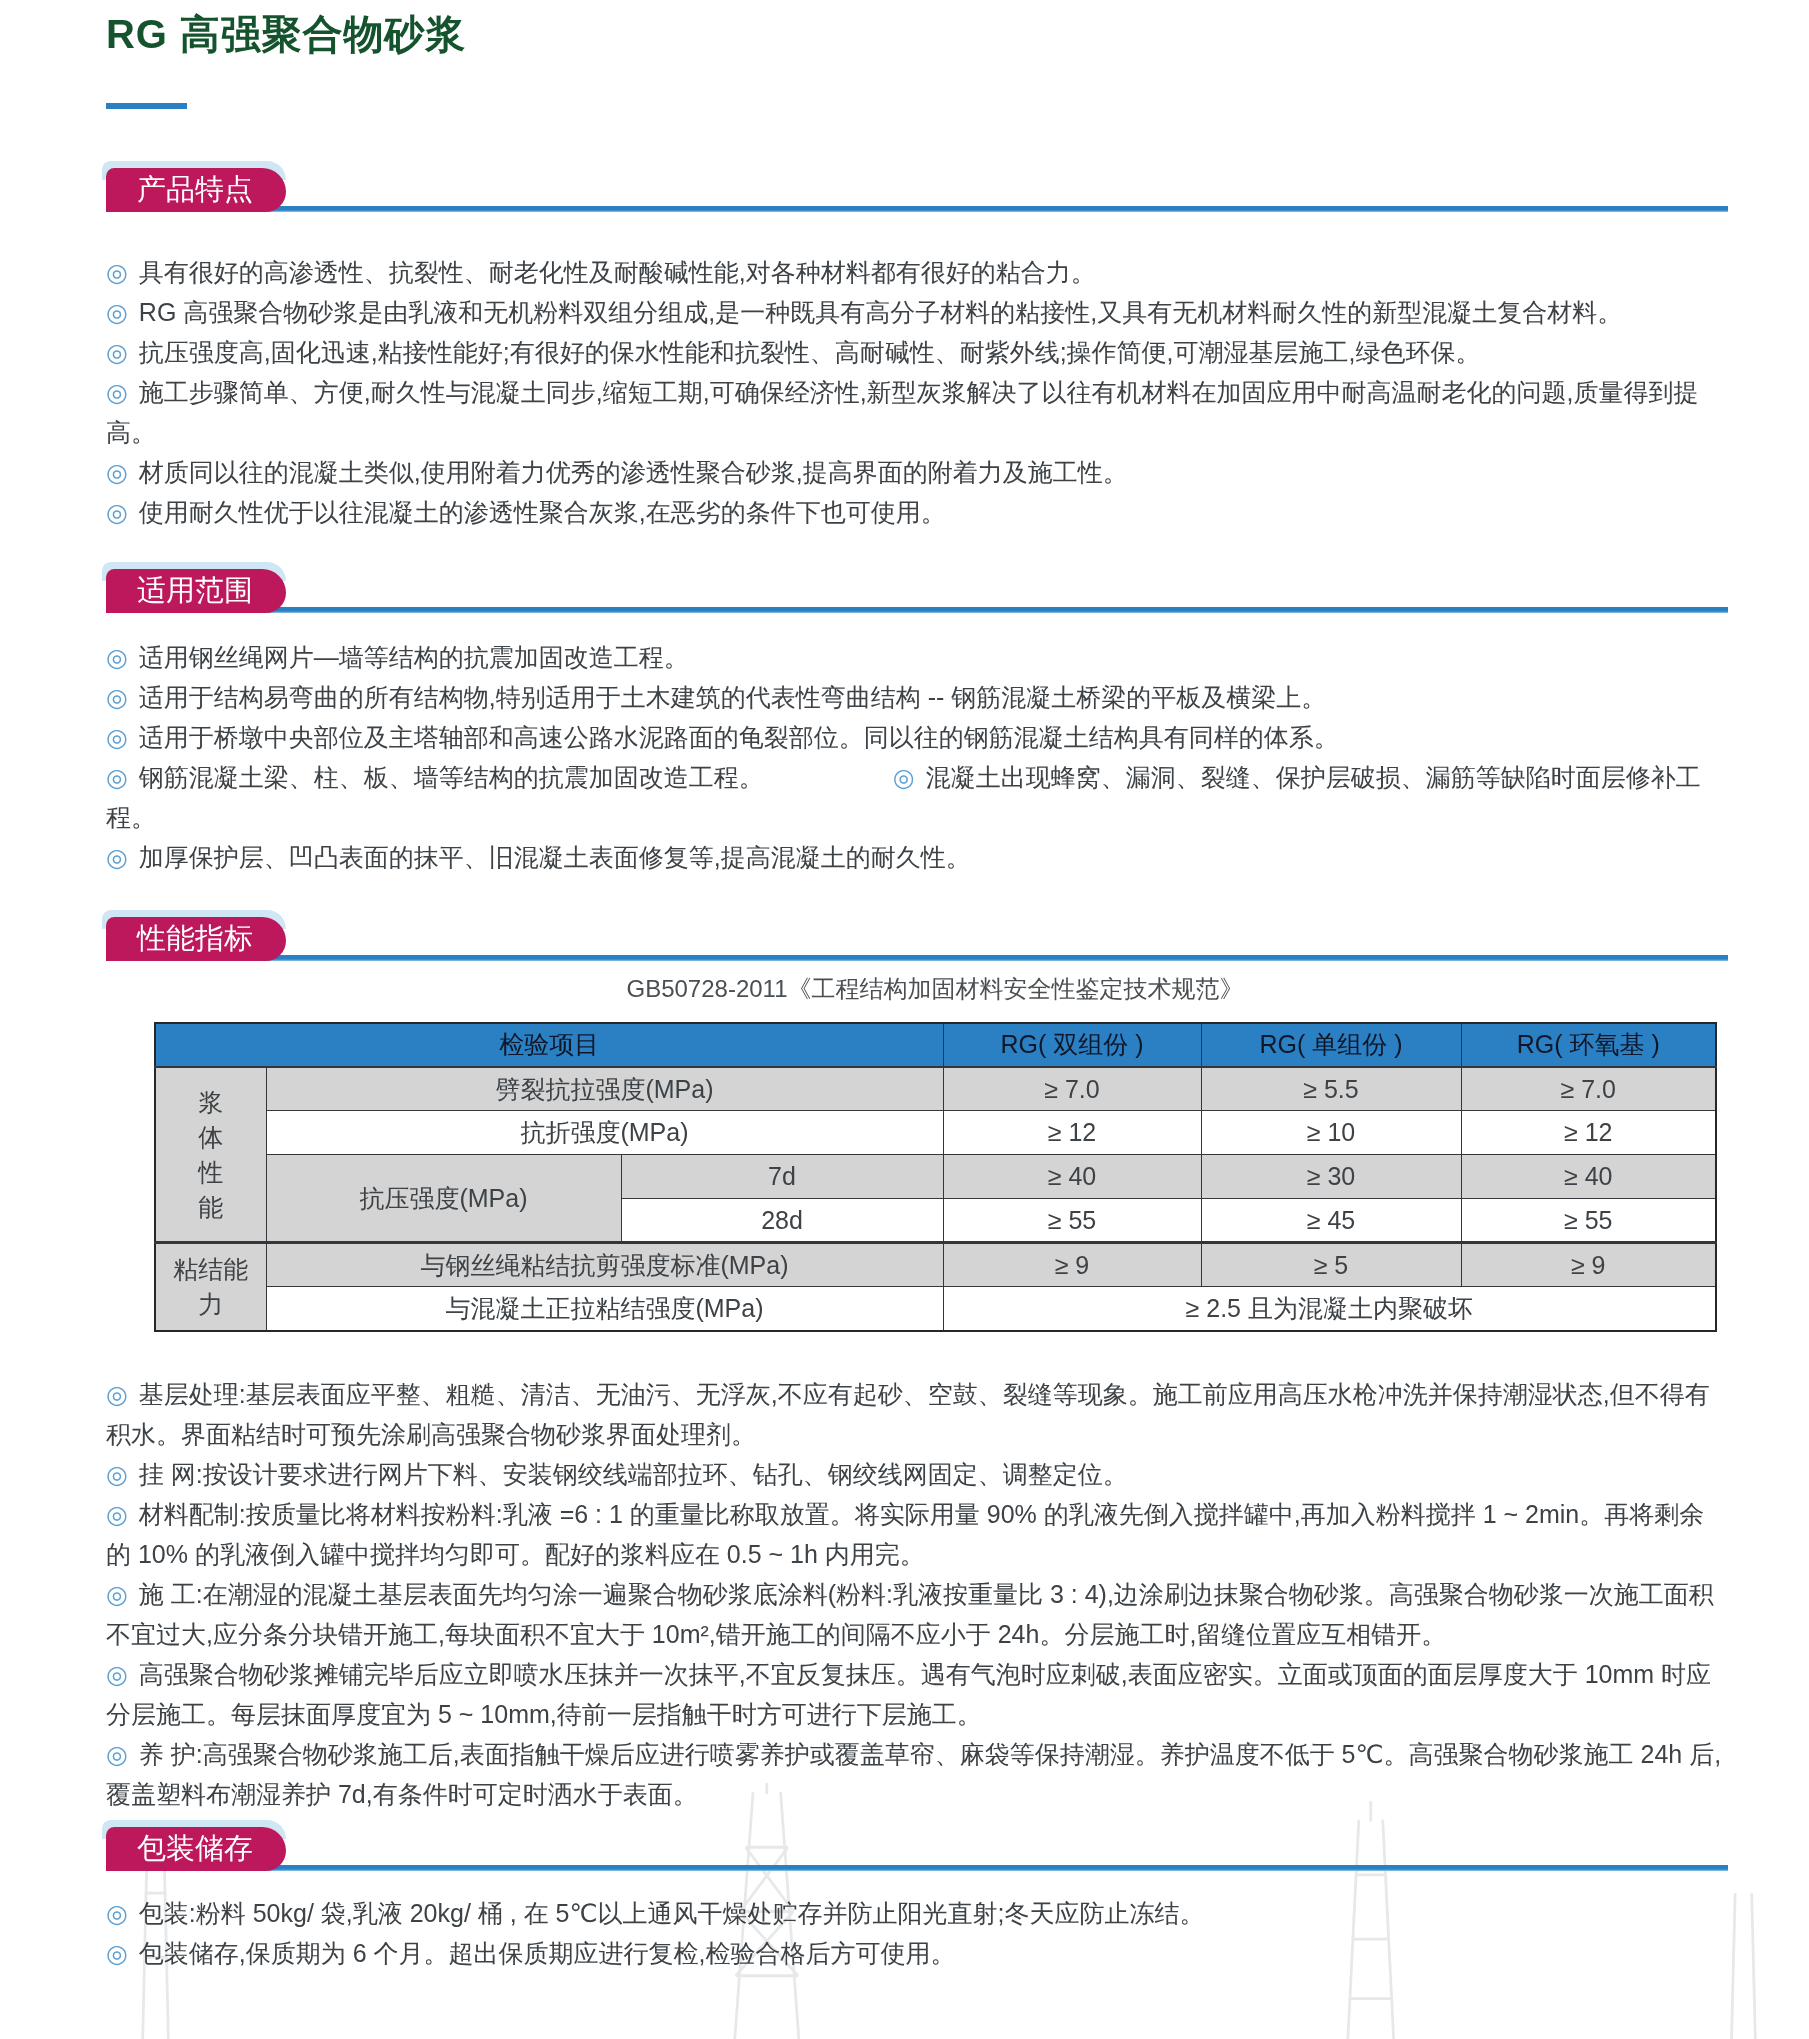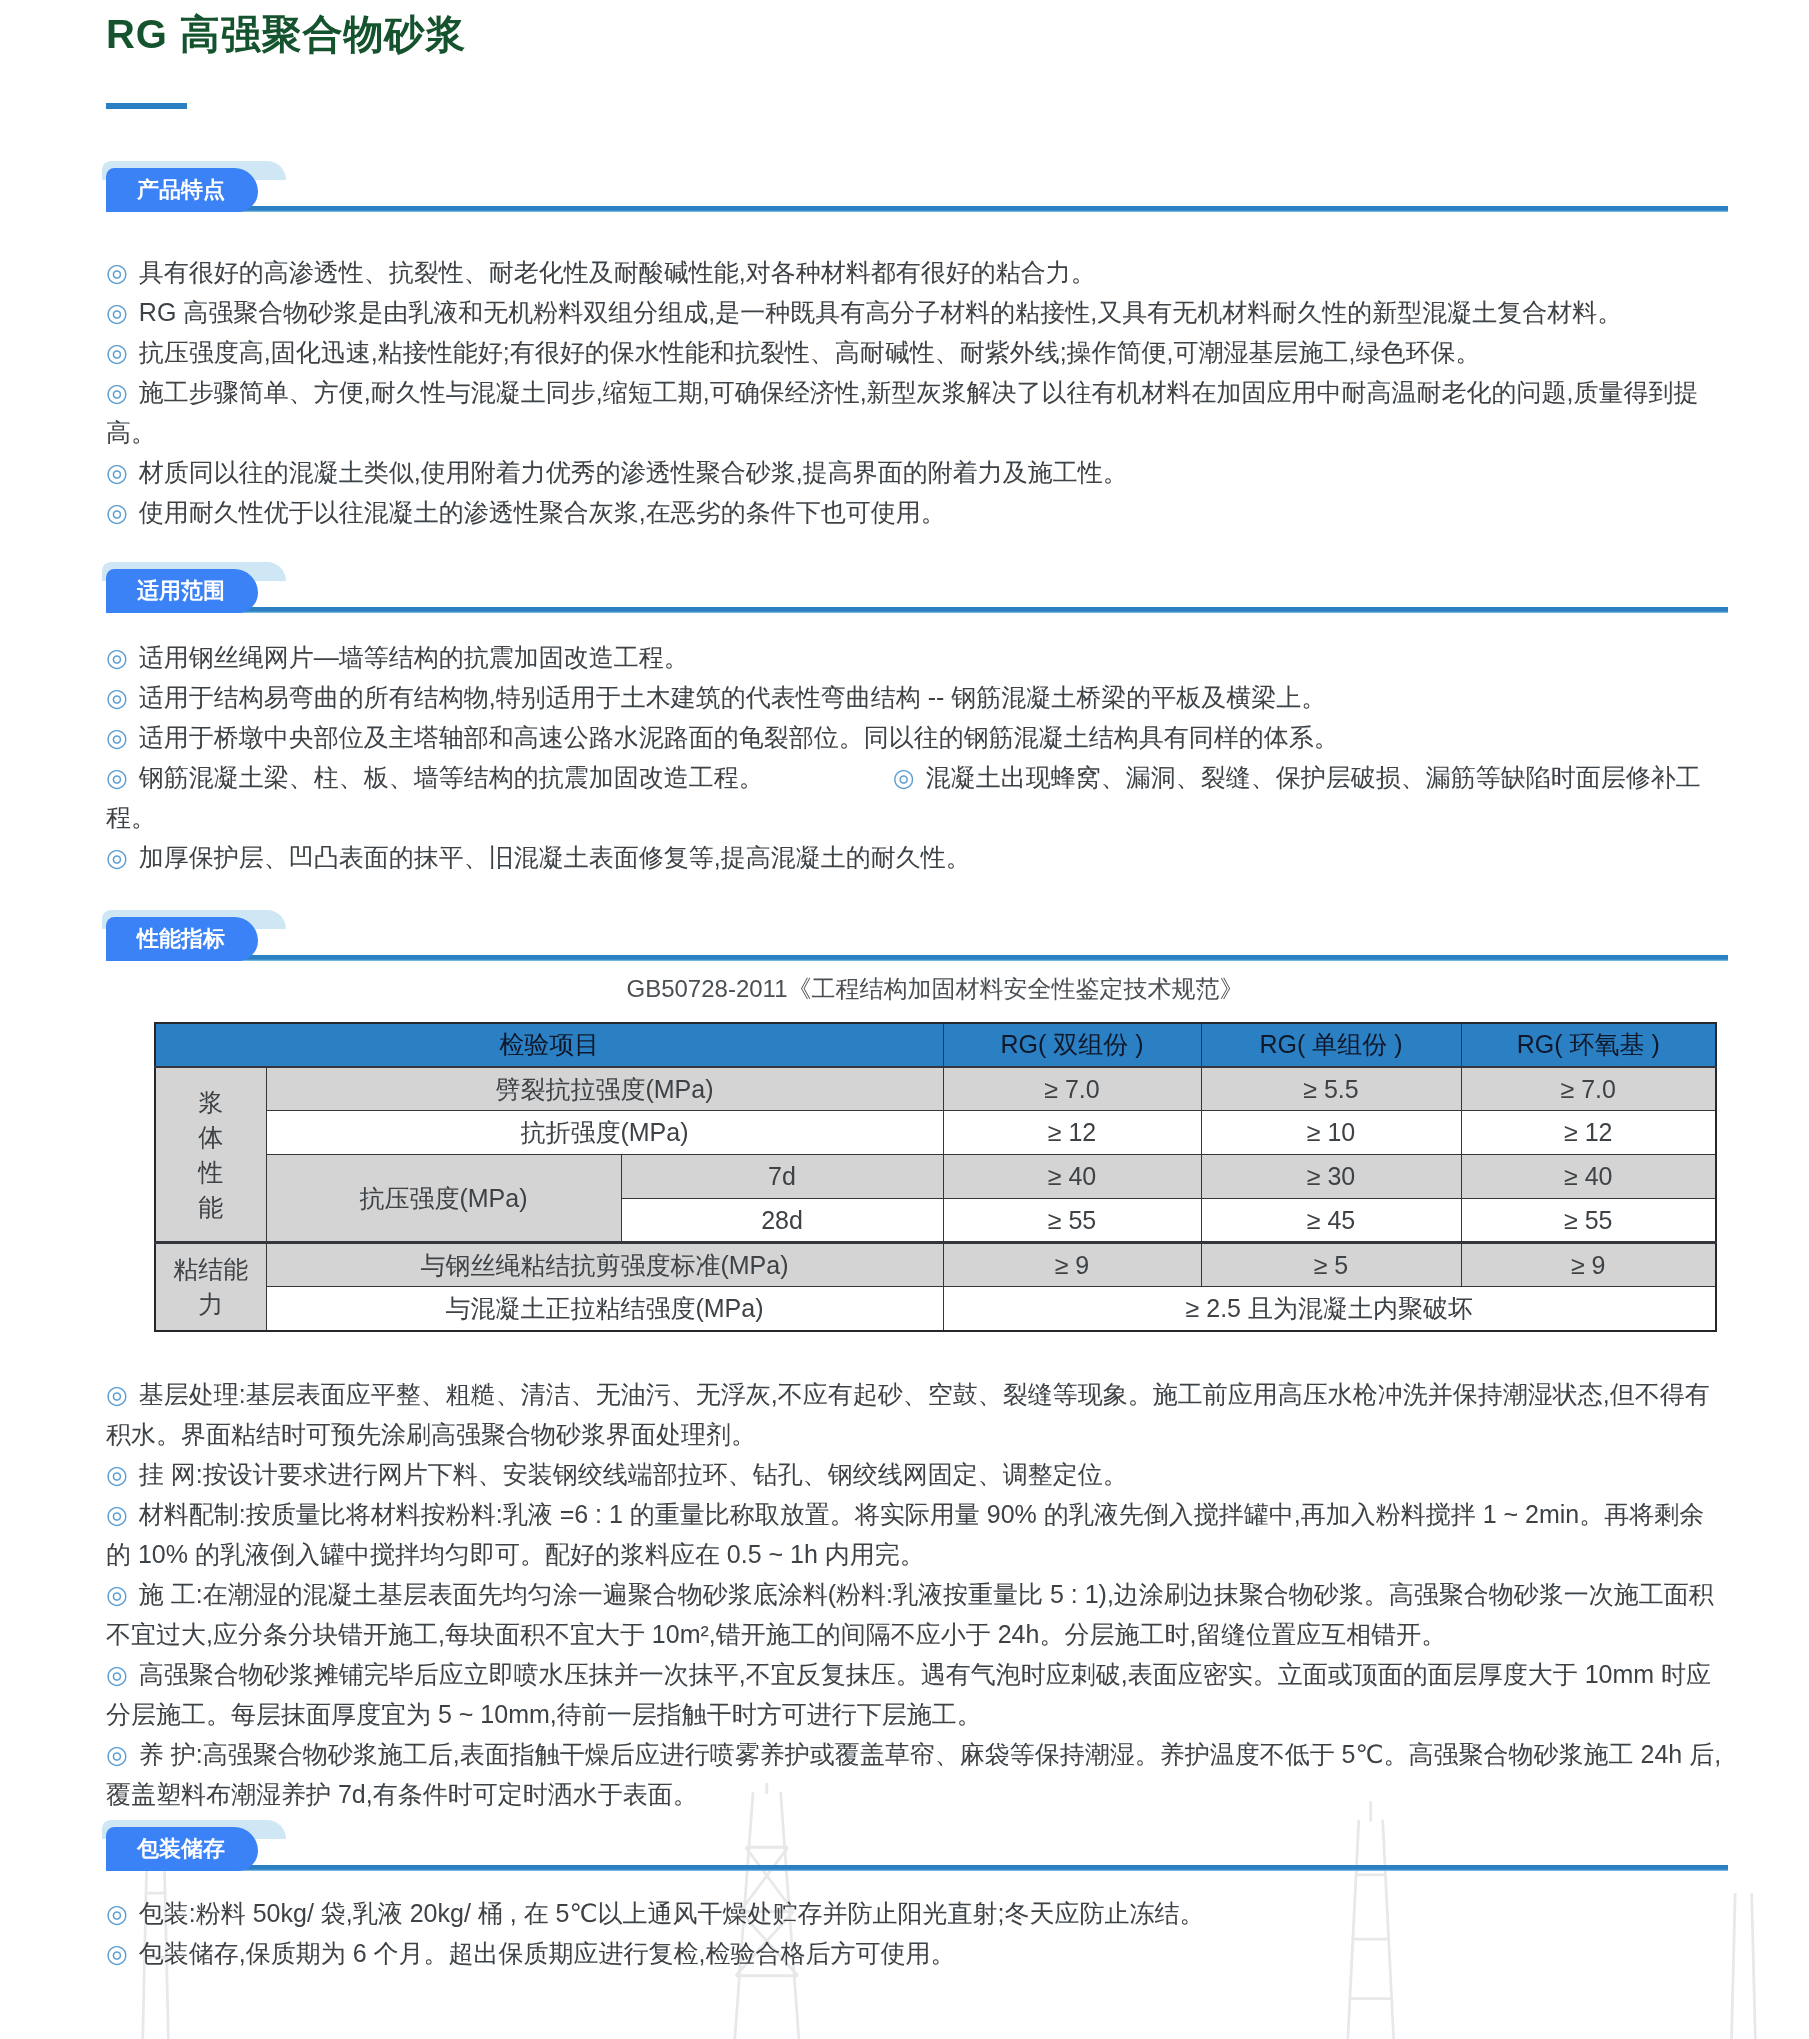--- a/index.html
+++ b/index.html
@@ -13,22 +13,22 @@
   .page { position:relative; z-index:1; padding:11px 81px 0 106px; }
 
   
   .doc-title { color:#14532d; font-size:40px; font-weight:bold; letter-spacing:0.9px; line-height:1.15; }
   .title-rule { width:81px; height:5.5px; background:#2b80c3; margin-top:46px; }
 
   
   .section-header { position:relative; line-height:0; }
   .section-tab {
     position:relative; z-index:2; display:inline-block;
-    background:#3b82f6; color:#ffffff;
-    font-size:22px; font-weight:bold; line-height:27.5px;
+    background:#be185d; color:#ffffff;
+    font-size:29px; font-weight:normal; line-height:27.5px;
     padding:8.3px 33px 8.3px 31px;
     border-radius:9.2px 26px 22px 0;
   }
   .tab-accent {
     position:absolute; z-index:1; left:-3.7px; top:-6.4px;
     width:184px; height:18.4px; background:#cfe6f5;
     border-radius:9.2px 20px 0 0;
   }
   .section-rule {
     position:relative; z-index:0; height:5.5px; margin-top:-5.5px;
@@ -189,21 +189,21 @@
         </tr>
       </tbody>
     </table>
   </section>
 
   <section class="sec-process">
     <div class="section-body tight2">
       <p class="li"><span class="bullet">◎</span><span>基层处理:基层表面应平整、粗糙、清洁、无油污、无浮灰,不应有起砂、空鼓、裂缝等现象。施工前应用高压水枪冲洗并保持潮湿状态,但不得有积水。界面粘结时可预先涂刷高强聚合物砂浆界面处理剂。</span></p>
       <p class="li"><span class="bullet">◎</span><span>挂 网:按设计要求进行网片下料、安装钢绞线端部拉环、钻孔、钢绞线网固定、调整定位。</span></p>
       <p class="li"><span class="bullet">◎</span><span>材料配制:按质量比将材料按粉料:乳液 =6 : 1 的重量比称取放置。将实际用量 90% 的乳液先倒入搅拌罐中,再加入粉料搅拌 1 ~ 2min。再将剩余的 10% 的乳液倒入罐中搅拌均匀即可。配好的浆料应在 0.5 ~ 1h 内用完。</span></p>
-      <p class="li"><span class="bullet">◎</span><span>施 工:在潮湿的混凝土基层表面先均匀涂一遍聚合物砂浆底涂料(粉料:乳液按重量比 5 : 1),边涂刷边抹聚合物砂浆。高强聚合物砂浆一次施工面积不宜过大,应分条分块错开施工,每块面积不宜大于 10m²,错开施工的间隔不应小于 24h。分层施工时,留缝位置应互相错开。</span></p>
+      <p class="li"><span class="bullet">◎</span><span>施 工:在潮湿的混凝土基层表面先均匀涂一遍聚合物砂浆底涂料(粉料:乳液按重量比 3 : 4),边涂刷边抹聚合物砂浆。高强聚合物砂浆一次施工面积不宜过大,应分条分块错开施工,每块面积不宜大于 10m²,错开施工的间隔不应小于 24h。分层施工时,留缝位置应互相错开。</span></p>
       <p class="li"><span class="bullet">◎</span><span>高强聚合物砂浆摊铺完毕后应立即喷水压抹并一次抹平,不宜反复抹压。遇有气泡时应刺破,表面应密实。立面或顶面的面层厚度大于 10mm 时应分层施工。每层抹面厚度宜为 5 ~ 10mm,待前一层指触干时方可进行下层施工。</span></p>
       <p class="li"><span class="bullet">◎</span><span>养 护:高强聚合物砂浆施工后,表面指触干燥后应进行喷雾养护或覆盖草帘、麻袋等保持潮湿。养护温度不低于 5℃。高强聚合物砂浆施工 24h 后,覆盖塑料布潮湿养护 7d,有条件时可定时洒水于表面。</span></p>
     </div>
   </section>
 
   <section class="sec-packaging">
     <div class="section-header">
       <span class="tab-accent"></span>
       <span class="section-tab">包装储存</span>
       <div class="section-rule"></div>

